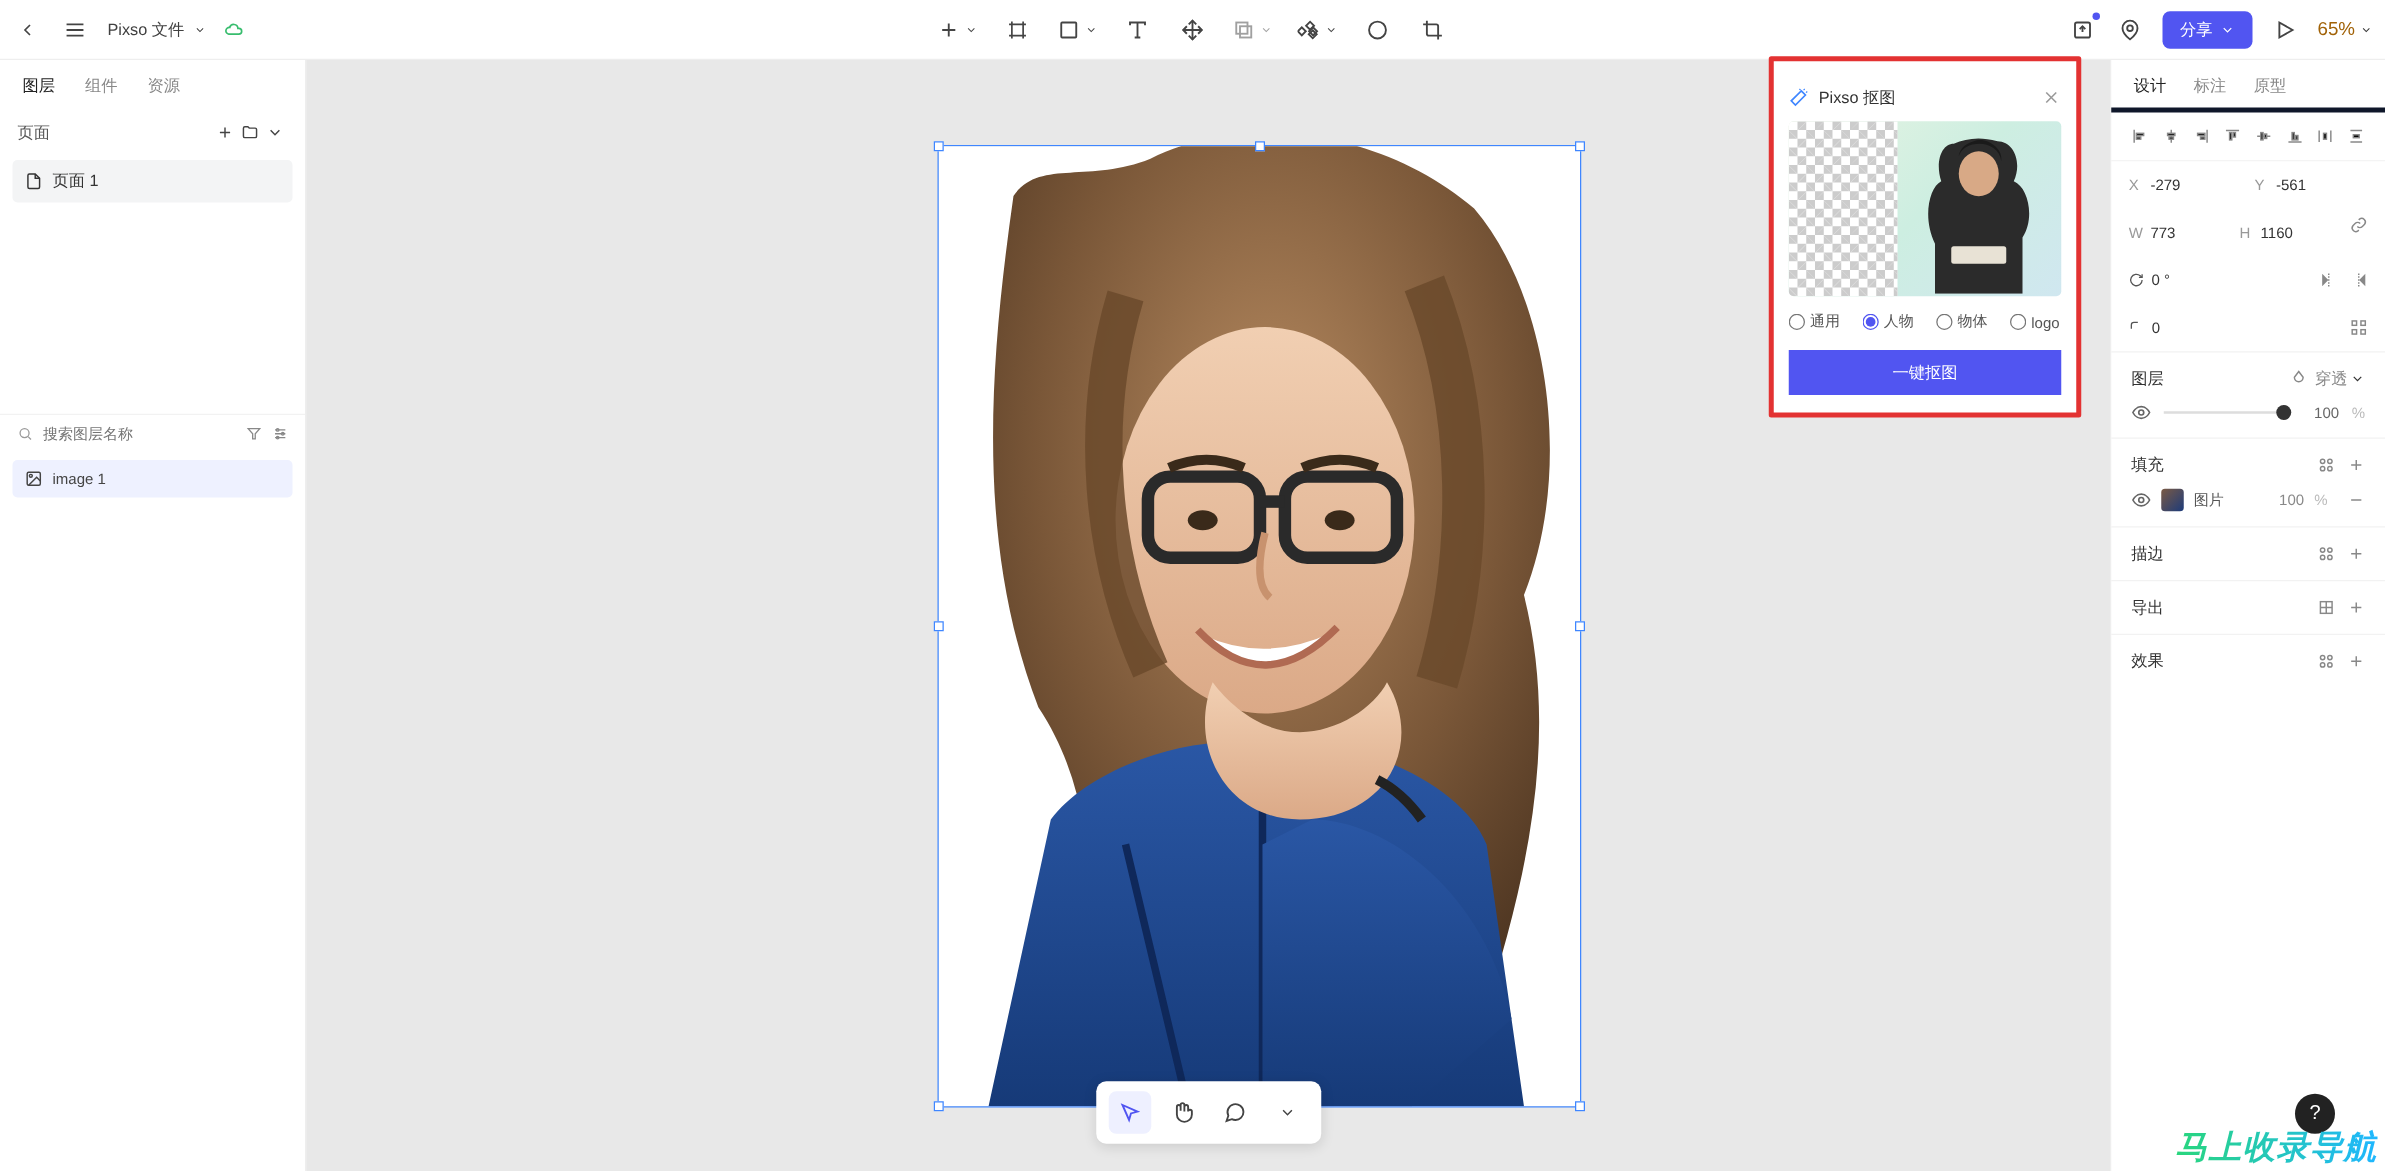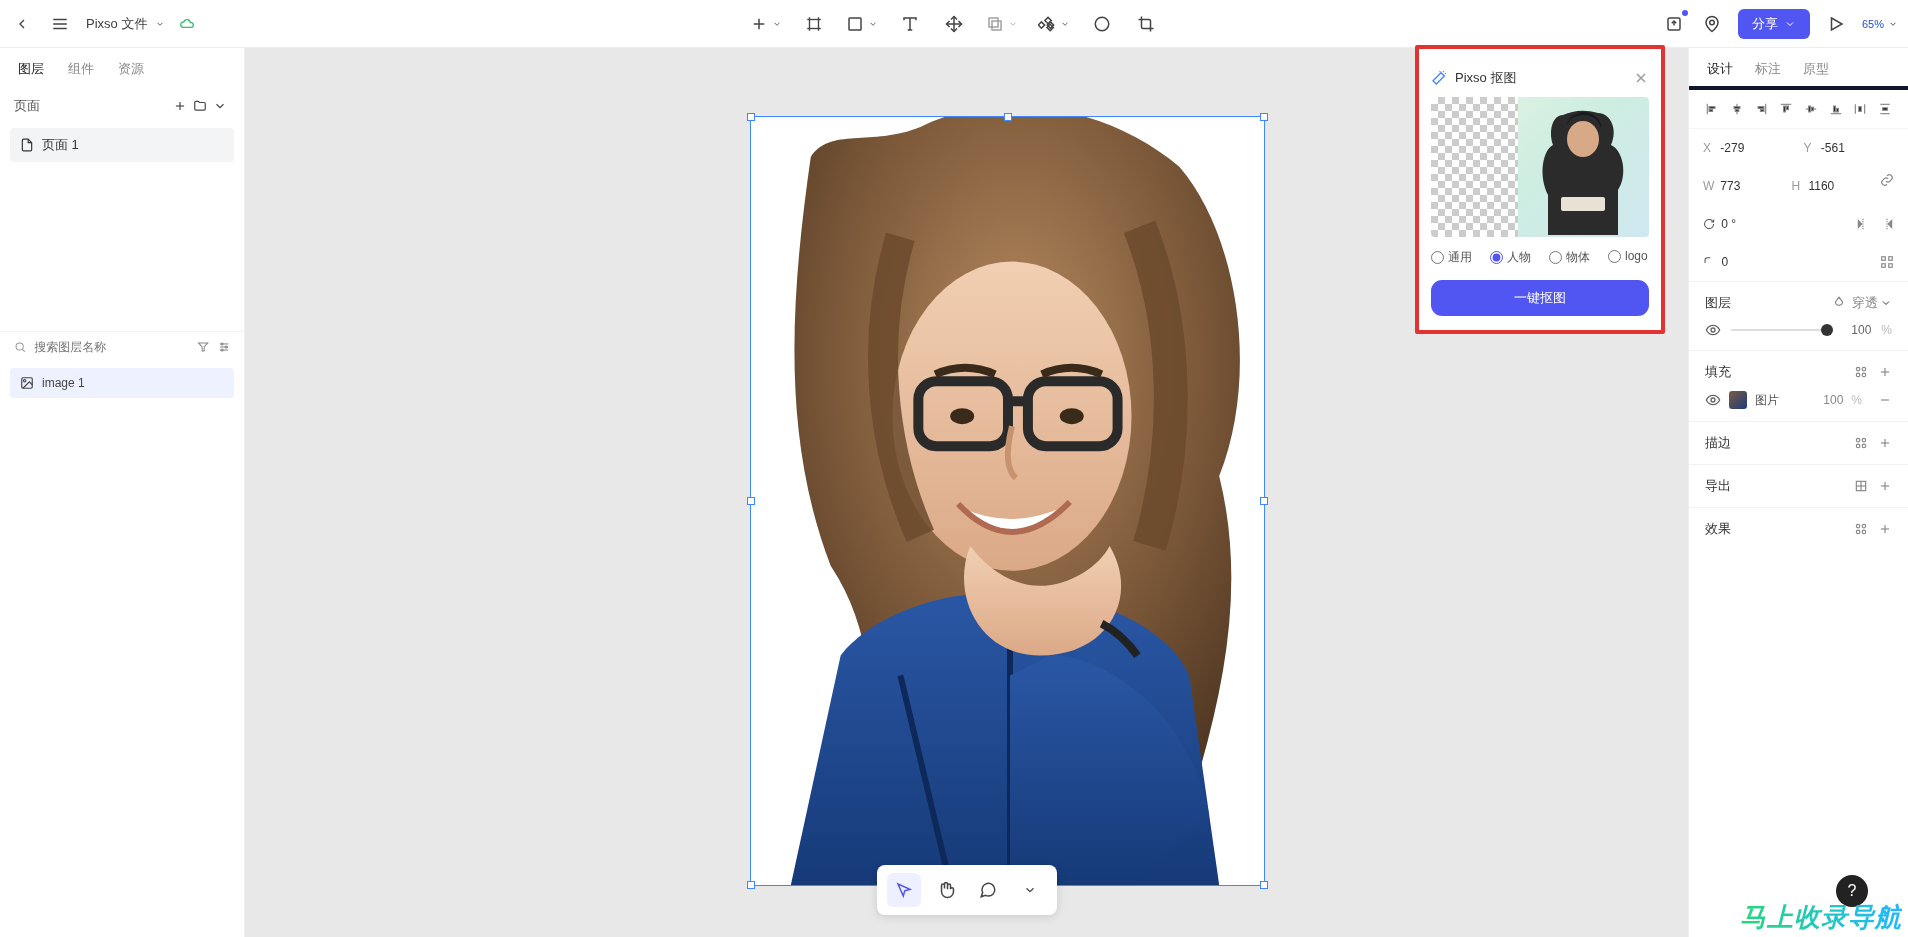--- a/index.html
+++ b/index.html
@@ -7,21 +7,21 @@
 .topbar{height:48px;display:flex;align-items:center;border-bottom:1px solid #eee;padding:0 10px;position:relative}
 .tb-left{display:flex;align-items:center;gap:14px}
 .tb-center{position:absolute;left:50%;transform:translateX(-50%);display:flex;align-items:center;gap:20px}
 .tb-right{margin-left:auto;display:flex;align-items:center;gap:14px}
 .icon-btn{width:24px;height:24px;display:flex;align-items:center;justify-content:center;cursor:pointer;color:#444;border-radius:4px}
 .drop{width:10px;height:10px;margin-left:2px}
 .with-drop{display:flex;align-items:center;gap:2px}
 .filename{font-size:13px;color:#404040;display:flex;align-items:center;gap:6px}
 .cloud-icon{width:16px;height:16px;color:#38bd6e}
 .share-btn{background:#5155f1;color:#fff;padding:6px 14px;border-radius:6px;font-size:13px;display:flex;align-items:center;gap:6px;cursor:pointer}
-.zoom{color:#1d4ed8;font-size:11px}
+.zoom{color:#a16207;font-size:15px}
 
 .main{display:flex;height:calc(937px - 48px)}
 .left-panel{width:245px;border-right:1px solid #eee;background:#fff;display:flex;flex-direction:column}
 .panel-tabs{display:flex;gap:24px;padding:12px 18px 8px;font-size:13px;color:#888}
 .panel-tabs .active{color:#222;font-weight:500}
 .pages-header{display:flex;align-items:center;padding:10px 14px;color:#555;font-size:13px}
 .pages-header .label{flex:1}
 .pages-header .icon-btn{width:20px;height:20px}
 .page-item{margin:2px 10px;padding:8px 10px;background:#f3f4f5;border-radius:4px;display:flex;align-items:center;gap:8px;font-size:13px;color:#333}
 .search-row{display:flex;align-items:center;padding:8px 14px;gap:8px;color:#999;margin-top:auto;border-top:1px solid #f2f2f2}
@@ -47,24 +47,24 @@
 .popup{position:absolute;left:1415px;top:45px;width:250px;background:#fff;border:4px solid #e33232;border-radius:2px;padding:20px 12px 14px}
 .popup-head{display:flex;align-items:center;gap:8px;margin-bottom:10px}
 .popup-head .title{font-size:13px;color:#333;flex:1}
 .popup-close{width:16px;height:16px;cursor:pointer;color:#999}
 .wand{width:16px;height:16px;color:#3f86ff}
 .preview{height:140px;border-radius:4px;background:linear-gradient(135deg,#e7f4e2 0%,#cdeee1 50%,#d0e7f0 100%);position:relative;overflow:hidden}
 .checker{position:absolute;left:0;top:0;bottom:0;width:40%;
   background-image:linear-gradient(45deg,#ccc 25%,transparent 25%),linear-gradient(-45deg,#ccc 25%,transparent 25%),linear-gradient(45deg,transparent 75%,#ccc 75%),linear-gradient(-45deg,transparent 75%,#ccc 75%);
   background-size:14px 14px;background-position:0 0,0 7px,7px -7px,-7px 0;background-color:#fff}
 .preview svg{position:absolute;left:42%;top:8px;width:120px;height:130px}
-.radio-row{display:flex;gap:18px;margin:12px 0 14px;font-size:12px;color:#555;align-items:flex-start}
+.radio-row{display:flex;gap:18px;margin:12px 0 14px;font-size:12px;color:#555;align-items:center}
 .radio-row label{display:flex;align-items:center;gap:4px;cursor:pointer}
 .radio-row input{accent-color:#5155f1}
-.cut-btn{width:100%;background:#5155f1;color:#fff;border:0;padding:9px 0;border-radius:11px;font-size:13px;cursor:pointer}
+.cut-btn{width:100%;background:#5155f1;color:#fff;border:0;padding:9px 0;border-radius:0;font-size:13px;cursor:pointer}
 
 .right-panel{width:220px;border-left:1px solid #eee;background:#fff;padding:0 0 10px 0;font-size:12px;color:#555}
 .rp-tabs{display:flex;gap:22px;padding:12px 18px 8px;font-size:13px;color:#888;border-bottom:4px solid #0f172a}
 .rp-tabs .active{color:#222;font-weight:500}
 .align-row{display:flex;gap:6px;padding:10px 14px;border-bottom:1px solid #f4f4f4;justify-content:space-between}
 .align-row .icon-btn{width:18px;height:18px;color:#888}
 .dim-row{display:flex;gap:10px;padding:6px 14px}
 .dim-field{flex:1;display:flex;align-items:center;gap:6px;height:26px}
 .dim-field .lbl{color:#999;width:14px}
 .dim-field input{border:0;outline:0;width:100%;font-size:12px;color:#333}

